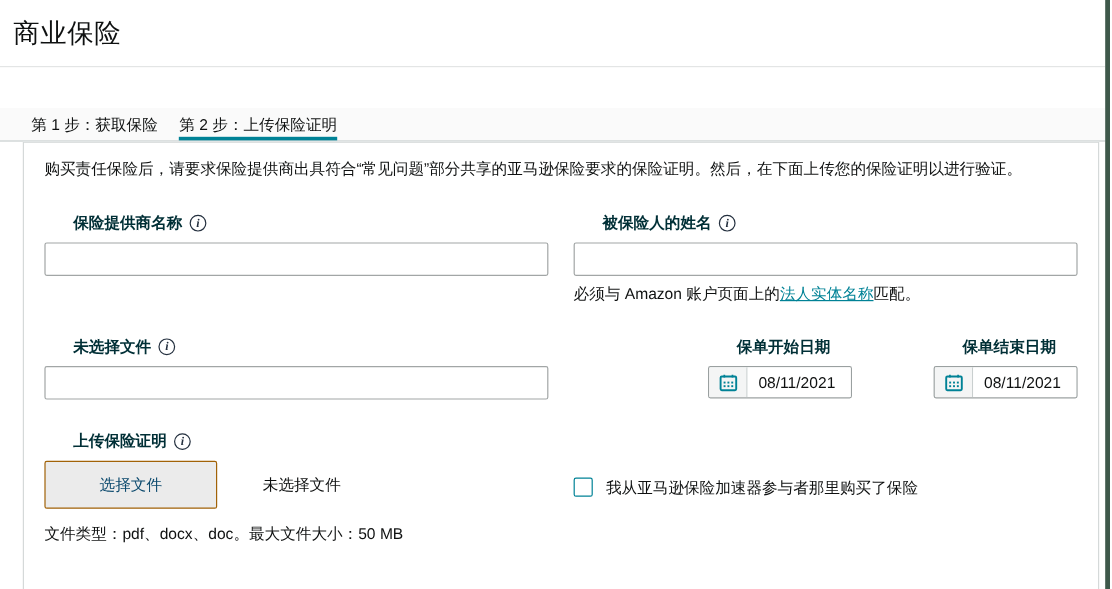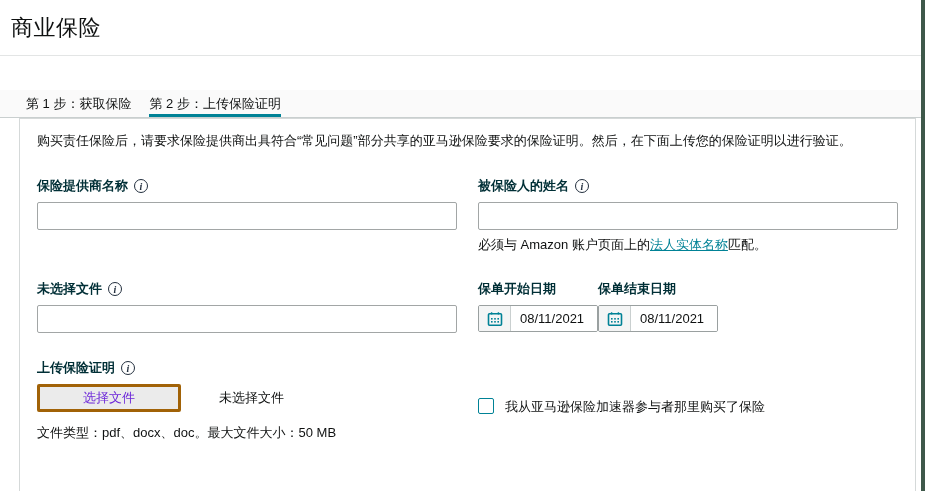--- a/index.html
+++ b/index.html
@@ -14,37 +14,37 @@
   .top-divider{margin-top:12px; width:921px; border-bottom:1px solid #e3e5e5;}
   .tabstrip{margin-top:34px; width:921px; height:28px; background:var(--strip-bg);
     border-bottom:1px solid #c9cfcf; display:flex; gap:18px; padding-left:26px;}
   .tab{font-size:13px; color:var(--text); padding-top:5px; height:27px; cursor:pointer; white-space:nowrap;}
   .tab.active{border-bottom:3px solid var(--accent);}
   .card{margin-left:19px; width:897px; height:382px; background:#fff;
     border:1px solid var(--card-border); padding:14px 18px 12px 17px;}
   .desc{font-size:13px; line-height:16px; margin-bottom:28px; color:var(--text);}
   .grid{display:grid; grid-template-columns:420px 420px; column-gap:21px; row-gap:26px;}
   .field-label{display:flex; align-items:center; gap:6px; font-size:13px; font-weight:bold;
-    color:var(--label); margin-bottom:7px;}
+    color:var(--label); margin-bottom:7px;margin-left:24px;}
   .info{display:inline-flex; align-items:center; justify-content:center; width:14px; height:14px;
     border:1px solid #232f3e; border-radius:50%; font-size:10px; font-style:italic;
     font-family:"Liberation Serif", serif; color:#232f3e; cursor:pointer; flex:0 0 auto;}
   .text-input{width:420px; height:28px; border:1px solid var(--input-border); border-radius:2px;
     font-size:13px; padding:0 8px; color:var(--text); background:#fff;}
   .helper{font-size:13px; margin-top:6px; color:var(--text);}
   .helper a{color:var(--accent); text-decoration:underline; cursor:pointer;}
-  .dates-row{display:flex; }
+  .dates-row{display:flex; gap:68px;justify-content:flex-end;}
   .datepicker{display:flex; width:120px; height:27px; border:1px solid #9aa0a0; border-radius:2px;
     overflow:hidden; background:#fff;}
   .cal-btn{width:32px; height:100%; background:#f4f5f5; border-right:1px solid #c9cfcf;
     display:flex; align-items:center; justify-content:center; cursor:pointer;}
   .date-value{flex:1; border:0; outline:0; font-size:13px; padding:0 0 0 9px; color:var(--text); width:70px;}
   .file-row{display:flex; align-items:center; gap:38px;}
-  .file-btn{width:144px; height:28px; background:#ebebeb; border:3px solid #a16207; border-radius:2px;
-    font-size:13px; color:#6d28d9; cursor:pointer; font-family:inherit;}
+  .file-btn{width:144px; height:40px; background:#ebebeb; border:1px solid #a16207; border-radius:2px;
+    font-size:13px; color:#0c4a6e; cursor:pointer; font-family:inherit;}
   .file-none{font-size:13px; color:var(--text);}
   .file-hint{font-size:13px; margin-top:12px; color:var(--text);}
   .check-row{display:flex; align-items:flex-start; gap:11px; padding-top:3px;margin-top:36px;}
   .checkbox{appearance:none; width:16px; height:16px; border:1px solid var(--accent); border-radius:2px;
     background:#fff; cursor:pointer; flex:0 0 auto; margin-top:0;}
   .check-label{font-size:13px; color:var(--text);}
   .submit-btn{margin-top:5px; width:143px; height:30px; background:var(--accent); color:#fff;
     border:1px solid #00687a; border-radius:3px; font-size:13px; cursor:pointer; font-family:inherit;}
 </style>
 </head>

